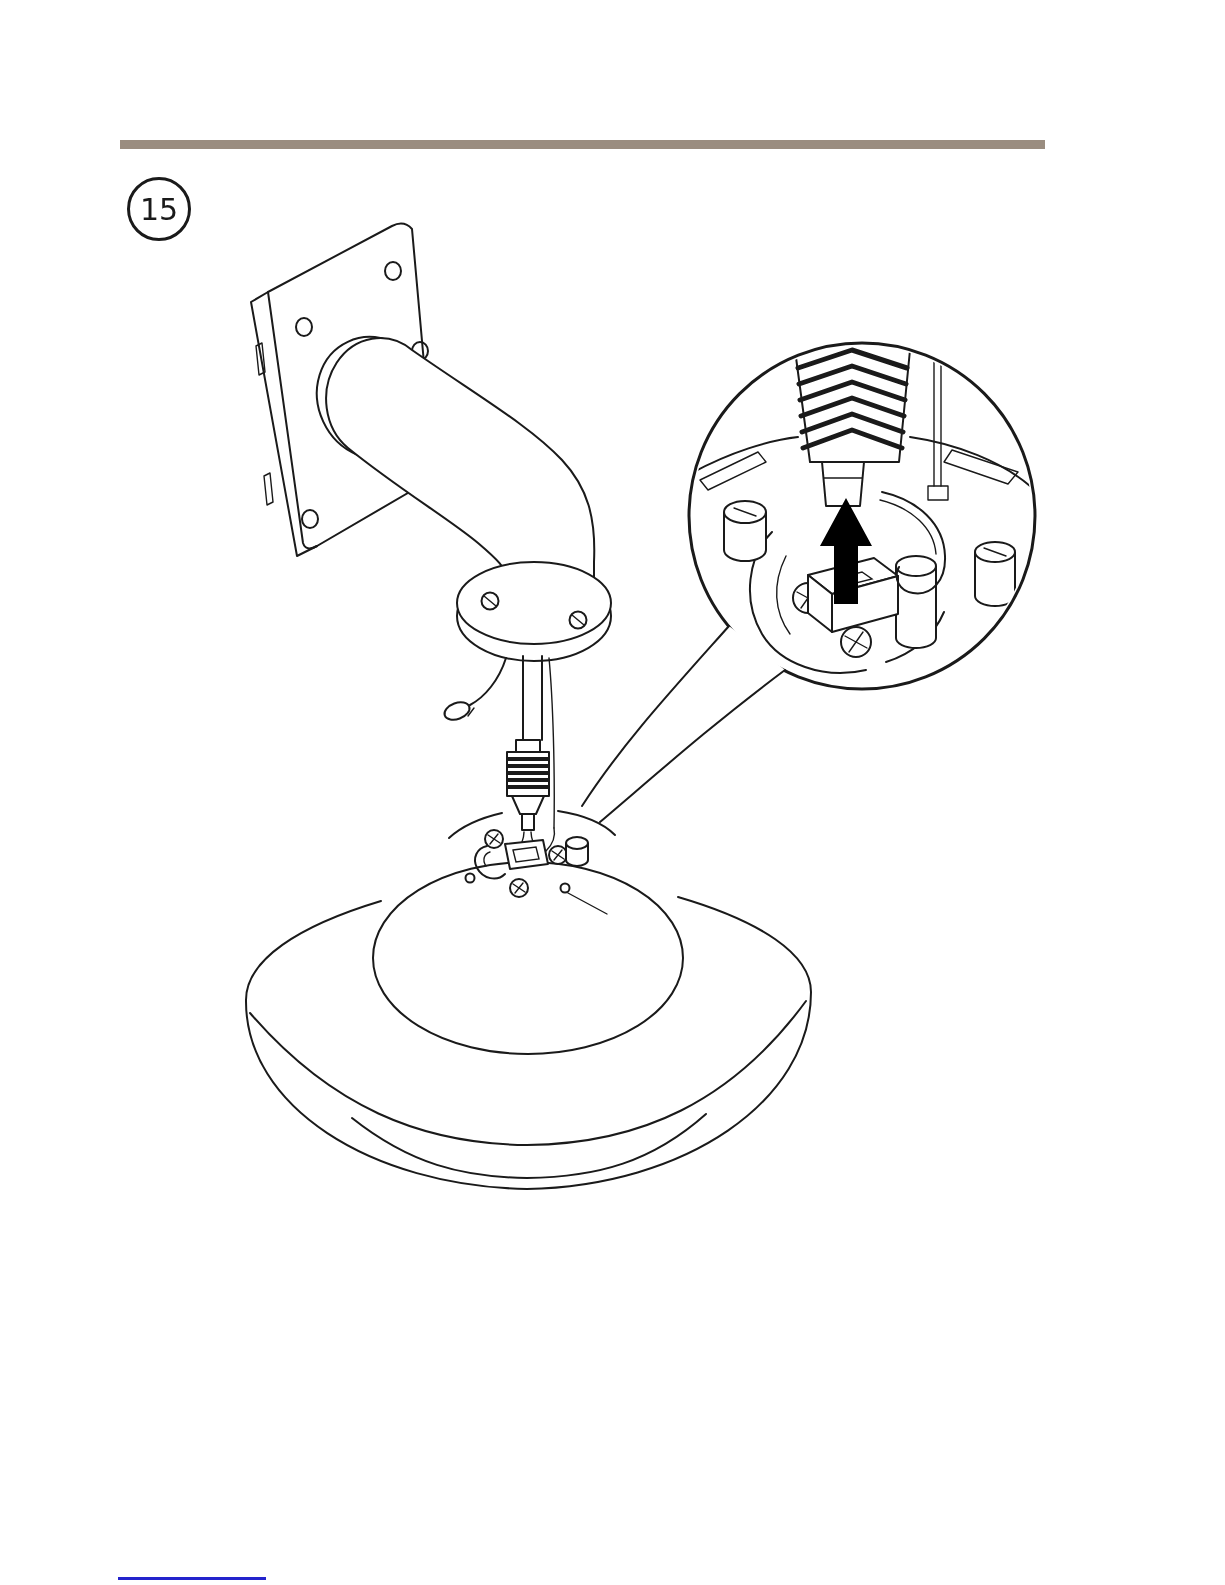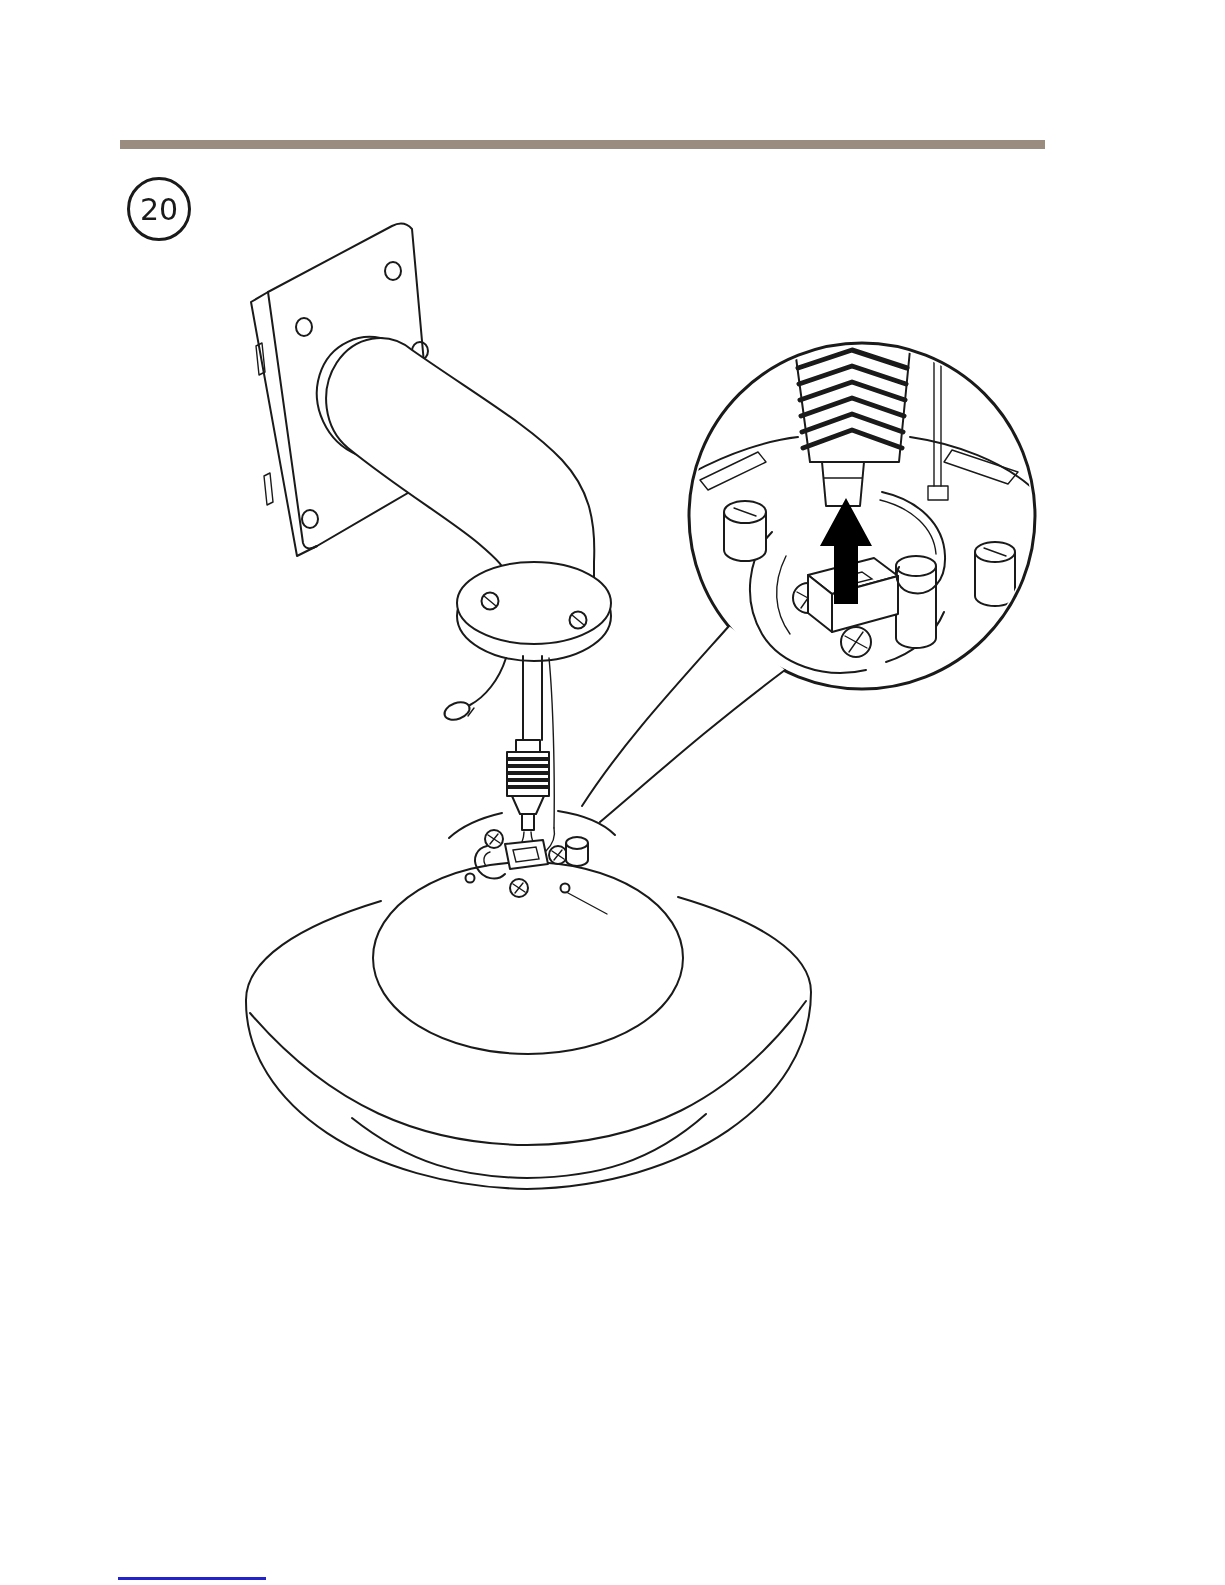--- a/index.html
+++ b/index.html
@@ -40,21 +40,21 @@
   .wedgefill{fill:#fff;stroke:none;}
 </style>
 </head>
 <body>
 
 <div class="page">
 
   <div class="header-rule"></div>
 
   <div class="step-badge">
-    <span>20</span>
+    <span>15</span>
   </div>
 
   <svg class="figure" viewBox="0 0 1225 1585">
     <defs>
       <clipPath id="insetClip">
           <circle cx="862" cy="516" r="170"></circle>
         </clipPath>
     </defs>
 
     <g>

